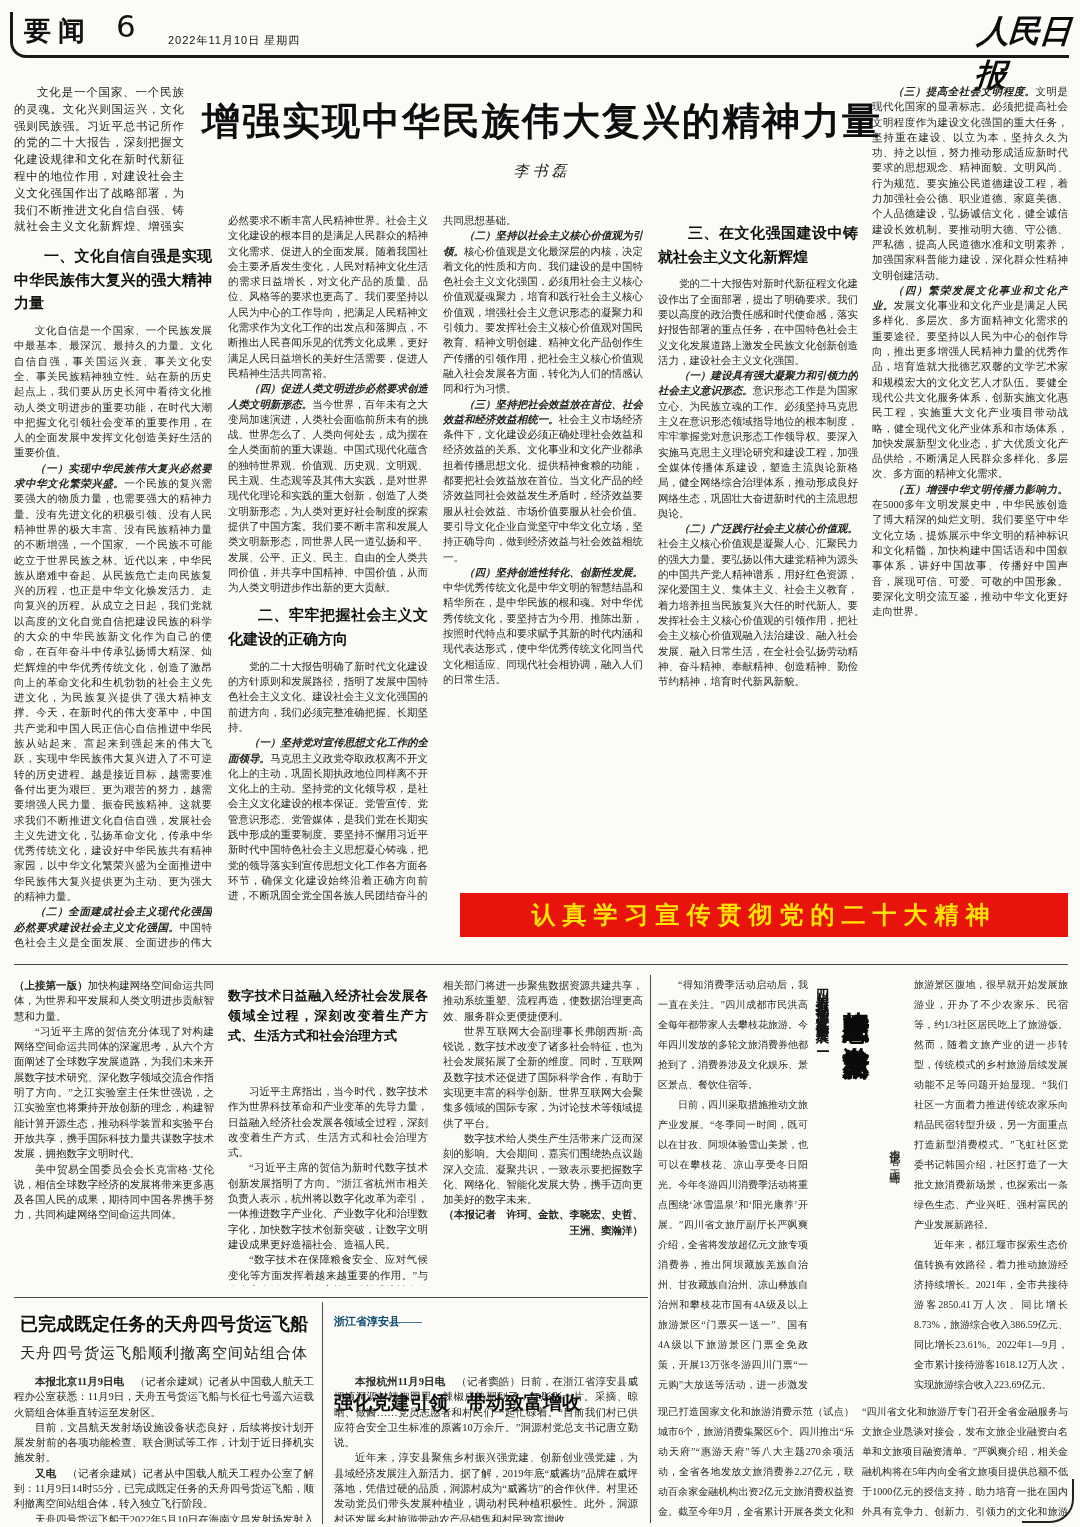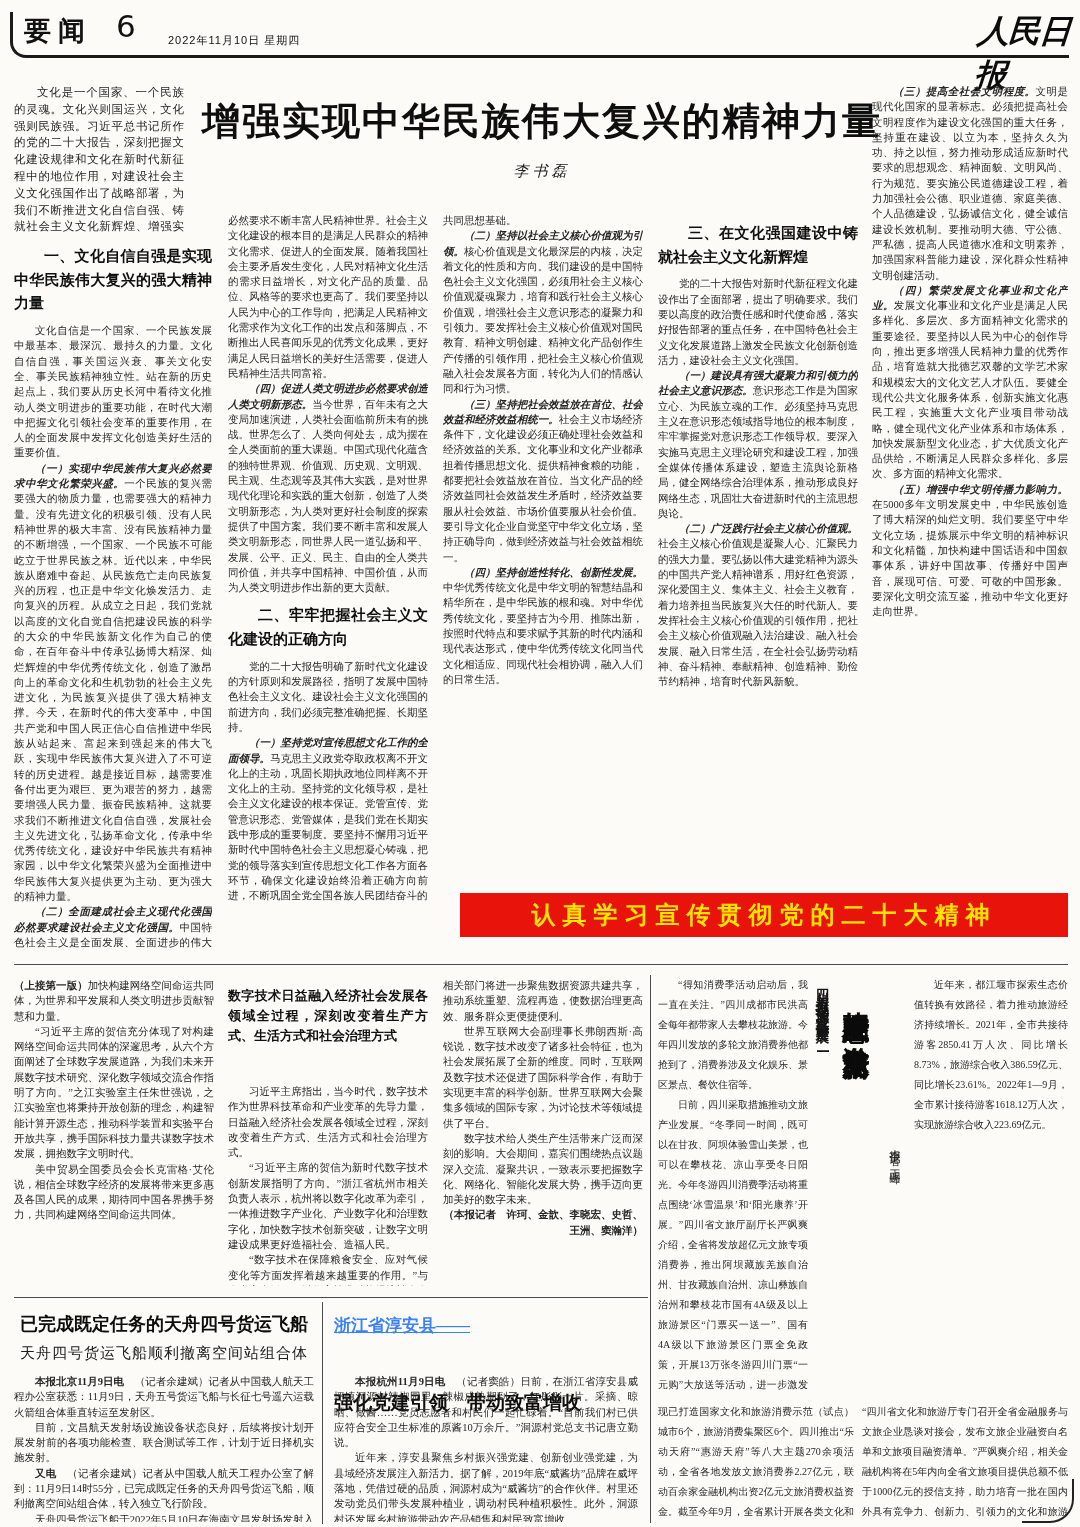--- a/index.html
+++ b/index.html
@@ -52,21 +52,21 @@
     font-family:"DejaVu Sans","Liberation Sans",sans-serif;font-weight:bold;font-size:13px;
     line-height:20px;text-align:justify;color:#111;}
   .cb{left:228px;top:1084px;width:200px;height:202px;}
   .cc{left:443px;top:978px;width:200px;height:308px;}
   
   .tz-title{position:absolute;left:14px;top:1312px;width:300px;text-align:center;
     font-family:"DejaVu Sans","Liberation Sans",sans-serif;font-weight:bold;font-size:18px;color:#0d0d0d;}
   .tz-sub{position:absolute;left:14px;top:1344px;width:300px;text-align:center;
     font-size:15px;letter-spacing:1px;color:#1b1b1b;}
   .tz-body{left:14px;top:1374px;width:300px;height:148px;}
-  .zj-kicker{position:absolute;left:334px;top:1314px;width:300px;font-size:17px;font-weight:bold;color:#3b82f6;text-decoration:underline;}
+  .zj-kicker{position:absolute;left:334px;top:1314px;width:300px;font-size:11px;font-weight:bold;color:#0c4a6e;}
   .zj-title{position:absolute;left:334px;top:1390px;width:304px;
     font-family:"DejaVu Sans","Liberation Sans",sans-serif;font-weight:bold;font-size:19px;color:#0d0d0d;}
   .zj-body{left:334px;top:1374px;width:304px;height:148px;}
   
   .sc-col{font-size:10px;line-height:20px;}
   .scL{left:658px;top:975px;width:150px;height:422px;}
   .scR{left:914px;top:975px;width:154px;height:422px;}
   .scLw{left:658px;top:1402px;width:196px;height:119px;}
   .scRw{left:862px;top:1402px;width:206px;height:119px;}
   .vert{writing-mode:vertical-rl;text-orientation:upright;}
@@ -168,20 +168,21 @@
 
   <div class="col sc-col scL">
       <p>“得知消费季活动启动后，我一直在关注。”四川成都市民洪高全每年都带家人去攀枝花旅游。今年四川发放的多轮文旅消费券他都抢到了，消费券涉及文化娱乐、景区景点、餐饮住宿等。</p>
       <p>日前，四川采取措施推动文旅产业发展。“冬季同一时间，既可以在甘孜、阿坝体验雪山美景，也可以在攀枝花、凉山享受冬日阳光。今年冬游四川消费季活动将重点围绕‘冰雪温泉’和‘阳光康养’开展。”四川省文旅厅副厅长严飒爽介绍，全省将发放超亿元文旅专项消费券，推出阿坝藏族羌族自治州、甘孜藏族自治州、凉山彝族自治州和攀枝花市国有4A级及以上旅游景区“门票买一送一”、国有4A级以下旅游景区门票全免政策，开展13万张冬游四川门票“一元购”大放送等活动，进一步激发冬季文旅市场活力。</p>
       <p>挖掘文旅消费新潜能。四川实施文旅消费提振行动，大力培育数字文旅、音乐旅游等新型消费场景，释放消费潜力。</p>
     </div>
   <div class="sc-kicker vert">四川着力推动文旅产业高质量发展——</div>
   <div class="sc-headline vert">建好产业生态圈　激发文旅新活力</div>
   <div class="sc-byline vert">本报记者　王明峰</div>
   <div class="col sc-col scR">
+      <p class="ni">旅游景区腹地，很早就开始发展旅游业，开办了不少农家乐、民宿等，约1/3社区居民吃上了旅游饭。然而，随着文旅产业的进一步转型，传统模式的乡村旅游后续发展动能不足等问题开始显现。“我们社区一方面着力推进传统农家乐向精品民宿转型升级，另一方面重点打造新型消费模式。”飞虹社区党委书记韩国介绍，社区打造了一大批文旅消费新场景，也探索出一条绿色生态、产业兴旺、强村富民的产业发展新路径。</p>
       <p>近年来，都江堰市探索生态价值转换有效路径，着力推动旅游经济持续增长。2021年，全市共接待游客2850.41万人次、同比增长8.73%，旅游综合收入386.59亿元、同比增长23.61%。2022年1—9月，全市累计接待游客1618.12万人次，实现旅游综合收入223.69亿元。</p>
     </div>
   <div class="col sc-col scLw">
       <p class="ni">现已打造国家文化和旅游消费示范（试点）城市6个，旅游消费集聚区6个。四川推出“乐动天府”“惠游天府”等八大主题270余项活动，全省各地发放文旅消费券2.27亿元，联动百余家金融机构出资2亿元文旅消费权益资金。截至今年9月，全省累计开展各类文化和旅游消费促进活动1299场，3.4亿人次参与，拉动消费1247.19亿元。</p>
       <p>激发文旅发展新动能。四川出台《关于大力发展文旅经济加快建设文化强省旅游强省的意见》，明确将文化旅游发展纳入市（州）、县（市、区）绩效目标考核。四川开启了天府旅游名县创建，对命名县一次性奖励3000万元和150亩新增建设用地指标。日前，都江堰龙池镇飞虹社区露营基地吸引了不少游客前来。飞虹社区位于虹口国家4A级</p>
     </div>
   <div class="col sc-col scRw">
       <p class="ni">“四川省文化和旅游厅专门召开全省金融服务与文旅企业恳谈对接会，发布文旅企业融资白名单和文旅项目融资清单。”严飒爽介绍，相关金融机构将在5年内向全省文旅项目提供总额不低于1000亿元的授信支持，助力培育一批在国内外具有竞争力、创新力、引领力的文化和旅游企业。</p>
       <p>据介绍，为推动文旅产业高质量发展，四川实行“清单制+责任制”，梯次推进文旅重点项目建设，很好地发挥文旅业促进经济、拉动消费的作用。今年1—9月四川文旅业实际完成投资874.03亿元，投资完成率76.9%，高于年度预期进度。</p>
     </div>

